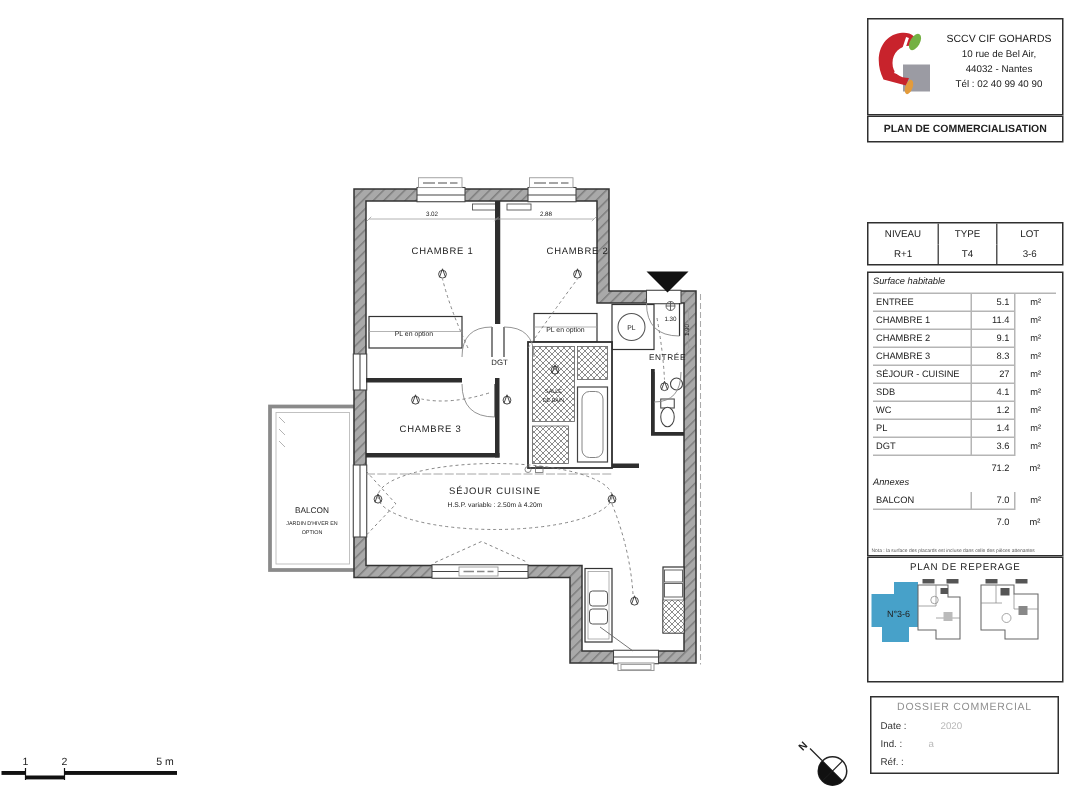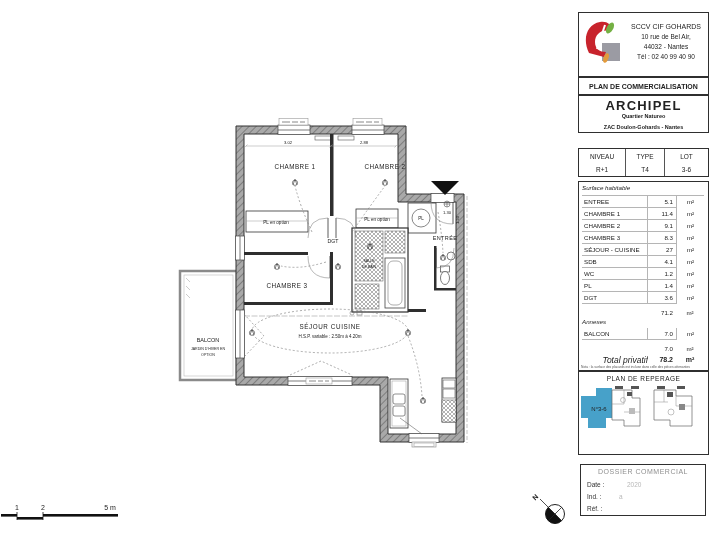--- a/index.html
+++ b/index.html
@@ -241,25 +241,20 @@
     <div class="abs tc" style="left:46px;top:9px;width:82px;line-height:10px;font-size:6.5px">
       <div style="font-size:7px">SCCV CIF GOHARDS</div>
       <div>10 rue de Bel Air,</div>
       <div>44032 - Nantes</div>
       <div>Tél : 02 40 99 40 90</div>
     </div>
   </div>
 
   <div class="box tc" style="left:578px;top:77px;width:131px;height:18px;line-height:17px;font-size:7px;font-weight:bold">PLAN DE COMMERCIALISATION</div>
 
-  <div class="box tc" style="left:578px;top:95px;width:131px;height:38px">
-    <div style="font-size:13px;font-weight:bold;letter-spacing:1.2px;margin-top:2px">ARCHIPEL</div>
-    <div style="font-size:5.5px;font-weight:bold">Quartier Natureo</div>
-    <div style="font-size:5.5px;font-weight:bold;margin-top:5px">ZAC Doulon-Gohards - Nantes</div>
-  </div>
 
   <div class="box" id="lot-table" style="left:578px;top:148px;width:131px;height:29px">
     <div class="lc">NIVEAU</div>
     <div class="lc bl">TYPE</div>
     <div class="lc bl">LOT</div>
     <div class="lc">R+1</div>
     <div class="lc bl">T4</div>
     <div class="lc bl">3-6</div>
   </div>
 
@@ -325,25 +320,20 @@
         <span class="sv">7.0</span>
         <span class="su">m²</span>
       </div>
 
     <div class="srow nob" style="top:161px">
         <span class="sl"></span>
         <span class="sv">7.0</span>
         <span class="su">m²</span>
       </div>
 
-    <div class="srow nob" style="top:171px;height:14px">
-      <span class="sl ital" style="text-align:right;font-size:8.5px;line-height:14px;height:14px;border:none">Total privatif</span>
-      <span class="sv" style="font-weight:bold;font-size:7px;line-height:14px;height:14px;border:none">78.2</span>
-      <span class="su" style="font-weight:bold;font-size:7px;line-height:14px;height:14px;border:none">m²</span>
-    </div>
 
     <div class="abs" style="left:2px;top:183px;width:127px;font-size:3.3px;color:#555;white-space:nowrap;overflow:hidden">Nota : la surface des placards est incluse dans celle des pièces attenantes</div>
   </div>
 
   <div class="box" style="left:578px;top:371px;width:131px;height:84px">
     <div class="tc" style="font-size:6.5px;margin-top:3px;letter-spacing:0.5px">PLAN DE REPERAGE</div>
     <svg class="abs" style="left:0;top:12px" width="129" height="70" viewBox="0 0 129 70">
       <polygon points="2,12 17,12 17,4 33,4 33,14 39,14 39,34 27,34 27,44 9,44 9,34 2,34" fill="#47a1c9"></polygon>
       <text x="20" y="27" font-size="6" fill="#fff" text-anchor="middle">N°3-6</text>
 

